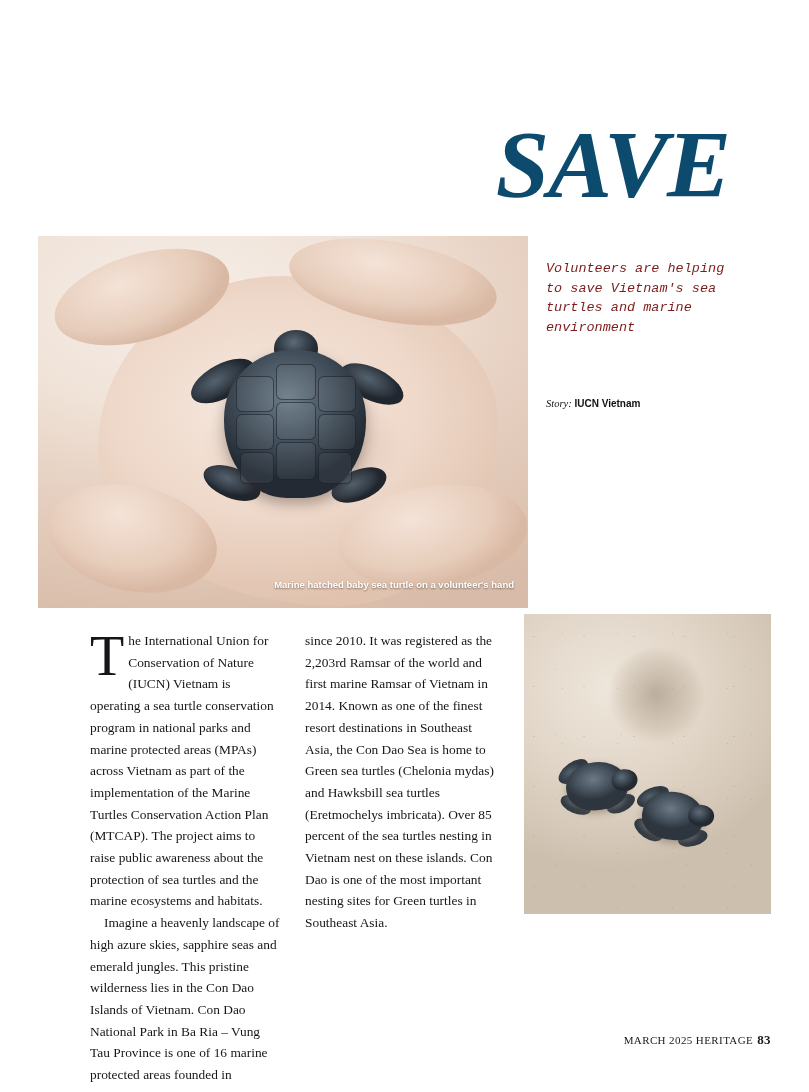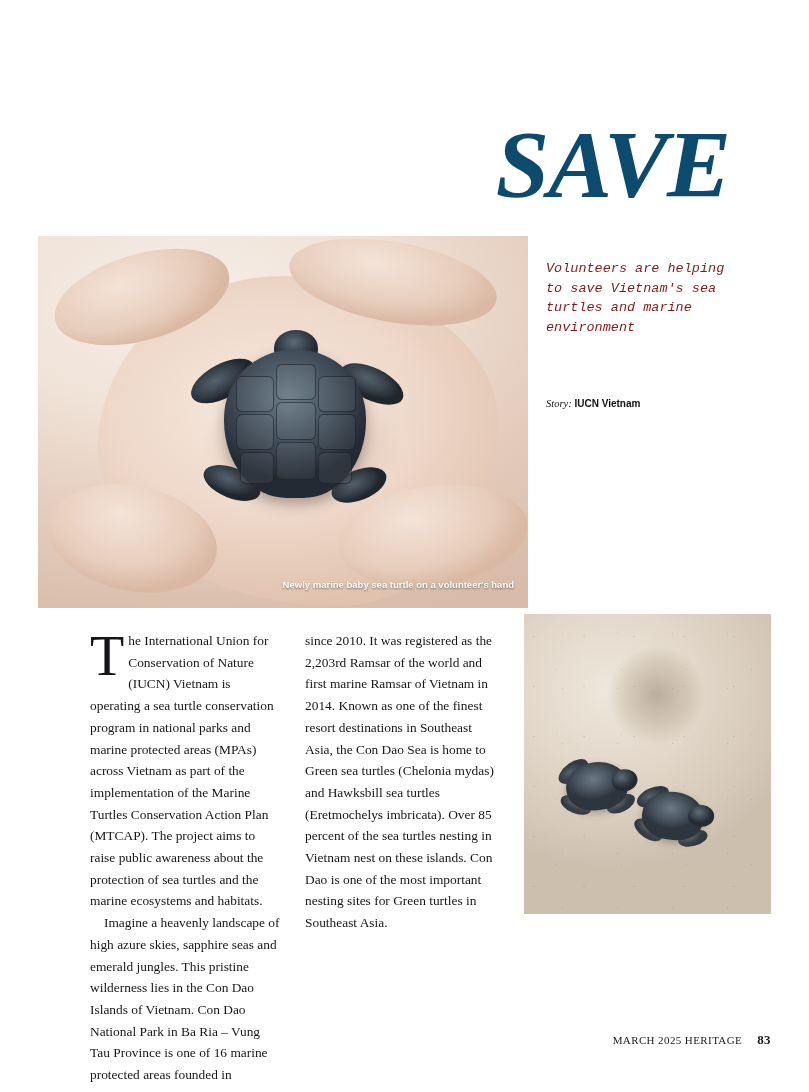--- a/index.html
+++ b/index.html
@@ -299,21 +299,21 @@
     position: absolute;
     right: 38px;
     bottom: 44px;
     font-family: "Liberation Serif", serif;
     font-size: 11px;
     letter-spacing: 0.4px;
     color: #1a1a1a;
     white-space: nowrap;
   }
   .footer .sc { font-variant: small-caps; }
-  .footer .pg { font-weight: 700; font-size: 13px; margin-left: 15px; }
+  .footer .pg { font-weight: 700; font-size: 13px; margin-left: 4px; }
 </style>
 </head>
 <body>
 
 <div class="page">
 
   <div class="masthead">
     <span class="save-word">SAVE</span>
   </div>
 
@@ -347,21 +347,21 @@
         <div class="scute" style="left:52px;top:92px;width:38px;height:36px;"></div>
         <div class="scute" style="left:12px;top:26px;width:36px;height:34px;"></div>
         <div class="scute" style="left:12px;top:64px;width:36px;height:34px;"></div>
         <div class="scute" style="left:94px;top:26px;width:36px;height:34px;"></div>
         <div class="scute" style="left:94px;top:64px;width:36px;height:34px;"></div>
         <div class="scute" style="left:16px;top:102px;width:32px;height:30px;"></div>
         <div class="scute" style="left:94px;top:102px;width:32px;height:30px;"></div>
       </div>
     </div>
 
-    <div class="hero-caption">Newly marine baby sea turtle on a volunteer's hand</div>
+    <div class="hero-caption">Marine hatched baby sea turtle on a volunteer's hand</div>
   </div>
 
   <div class="sand-photo">
     <div class="sand-bg"></div>
     <div class="sand-grain"></div>
     <div class="footprint"></div>
 
     <div class="hatchling h1">
       <div class="fp" style="left:6px;top:6px;width:34px;height:18px;transform:rotate(-30deg);"></div>
       <div class="fp" style="left:6px;top:40px;width:32px;height:17px;transform:rotate(28deg);"></div>

